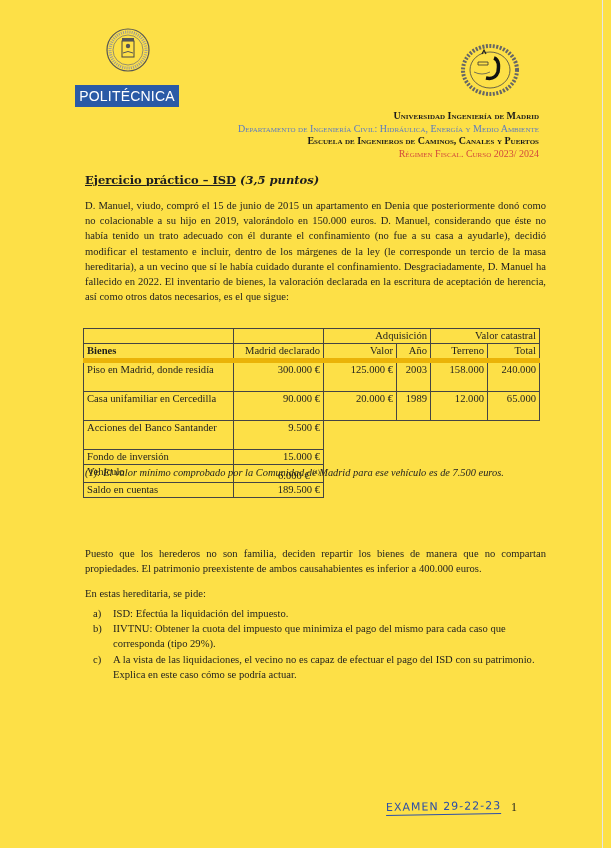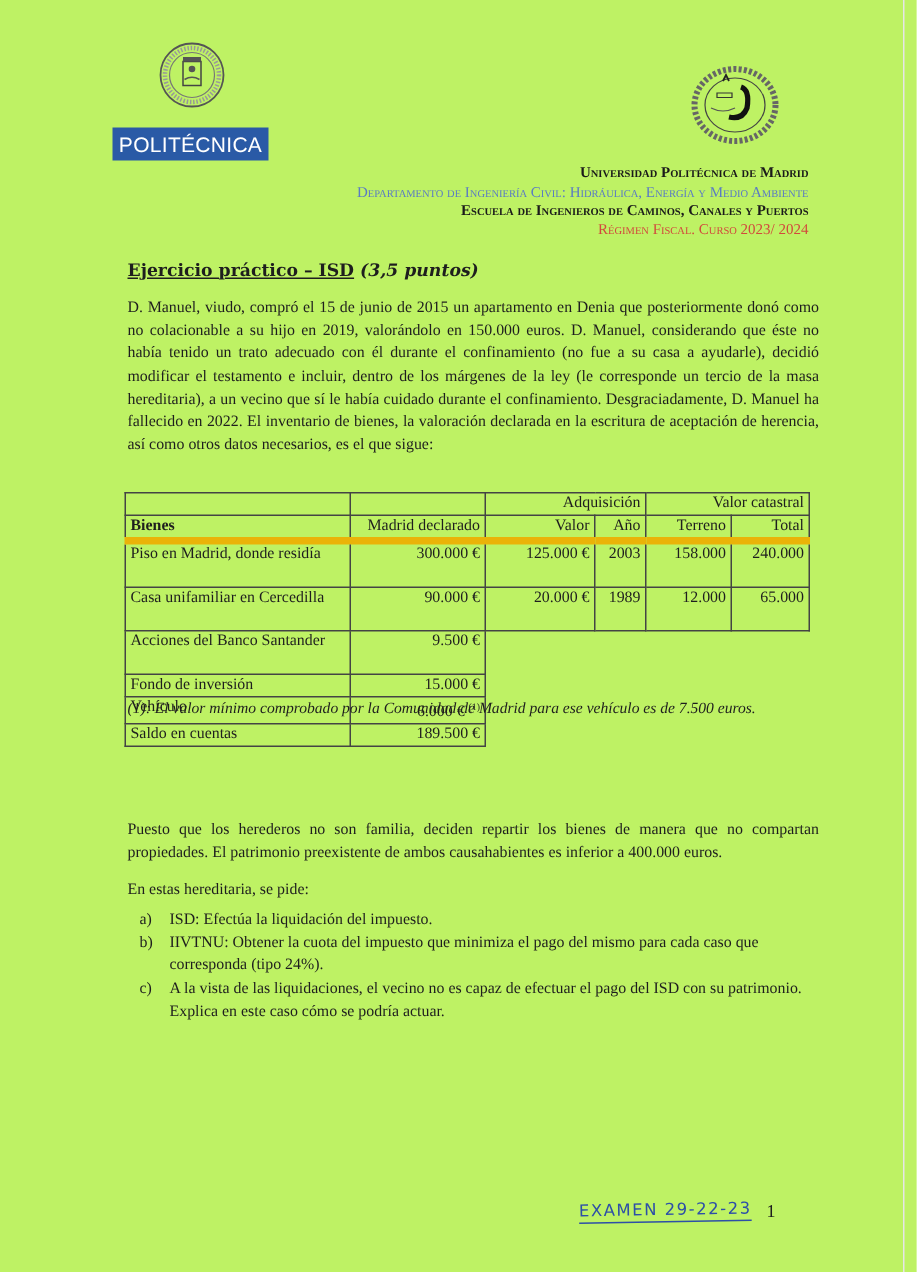--- a/index.html
+++ b/index.html
@@ -1,17 +1,17 @@
 <!DOCTYPE html>
 <html><head>
 <meta charset="utf-8">
 <style>
   html, body { margin: 0; padding: 0; background: #ffffff; }
   body { width: 611px; height: 848px; position: relative; overflow: hidden; font-family: "DejaVu Serif", "Liberation Serif", serif; color: #1e1e1e; }
-  .page { position: absolute; left: 0; top: 0; width: 611px; height: 848px; background: #bef264; }
+  .page { position: absolute; left: 0; top: 0; width: 611px; height: 848px; background: #fde047; }
 
   
   .upm-logo { position: absolute; left: 75px; top: 27px; width: 104px; }
   .upm-seal { position: absolute; left: 30px; top: 0; width: 46px; height: 46px; }
   .upm-badge { position: absolute; left: 0; top: 58px; width: 104px; height: 22px; background: #2a5aa6; color: #fff; font-family: "Liberation Sans", sans-serif; font-size: 14px; font-weight: 400; letter-spacing: 0.2px; display: flex; align-items: center; justify-content: center; }
 
   
   .eic-crest { position: absolute; left: 458px; top: 40px; width: 64px; height: 56px; }
 
   
@@ -81,21 +81,21 @@
   <svg class="eic-crest" viewBox="0 0 64 56">
     <ellipse cx="32" cy="30" rx="27" ry="24" fill="none" stroke="#666" stroke-width="4" stroke-dasharray="2 1.5"></ellipse>
     <ellipse cx="32" cy="30" rx="20" ry="18" fill="none" stroke="#444" stroke-width="0.8"></ellipse>
     <path d="M20 22 h10 v3 h-10 z" fill="none" stroke="#333" stroke-width="0.8"></path>
     <path d="M24 14 l2 -4 l2 4" fill="none" stroke="#222" stroke-width="1.2"></path>
     <path d="M36 18 q6 2 4 14 q-3 8 -12 6" fill="none" stroke="#111" stroke-width="3.5"></path>
     <path d="M16 32 q8 4 16 0" fill="none" stroke="#555" stroke-width="0.8"></path>
   </svg>
 
   <div class="hdr">
-    <div class="hdr-line hdr-univ">Universidad Politécnica de Madrid</div>
+    <div class="hdr-line hdr-univ">Universidad Ingeniería de Madrid</div>
     <div class="hdr-line hdr-dept">Departamento de Ingeniería Civil: Hidráulica, Energía y Medio Ambiente</div>
     <div class="hdr-line hdr-school">Escuela de Ingenieros de Caminos, Canales y Puertos</div>
     <div class="hdr-line hdr-course">Régimen Fiscal. Curso 2023/ 2024</div>
   </div>
 
   <div class="title">
     <span class="title-main">Ejercicio práctico – ISD</span>
     <span class="title-points">(3,5 puntos)</span>
   </div>
 
@@ -158,21 +158,21 @@
   <div class="para p3">Puesto que los herederos no son familia, deciden repartir los bienes de manera que no compartan propiedades. El patrimonio preexistente de ambos causahabientes es inferior a 400.000 euros.</div>
   <div class="para p4">En estas hereditaria, se pide:</div>
 
   <div class="list">
     <div class="li">
       <span class="li-mark">a)</span>
       <span class="li-text">ISD: Efectúa la liquidación del impuesto.</span>
     </div>
     <div class="li">
       <span class="li-mark">b)</span>
-      <span class="li-text">IIVTNU: Obtener la cuota del impuesto que minimiza el pago del mismo para cada caso que corresponda (tipo 24%).</span>
+      <span class="li-text">IIVTNU: Obtener la cuota del impuesto que minimiza el pago del mismo para cada caso que corresponda (tipo 29%).</span>
     </div>
     <div class="li">
       <span class="li-mark">c)</span>
       <span class="li-text">A la vista de las liquidaciones, el vecino no es capaz de efectuar el pago del ISD con su patrimonio. Explica en este caso cómo se podría actuar.</span>
     </div>
   </div>
 
   <div class="handwritten">EXAMEN 29-22-23</div>
   <div class="page-num">1</div>
 

